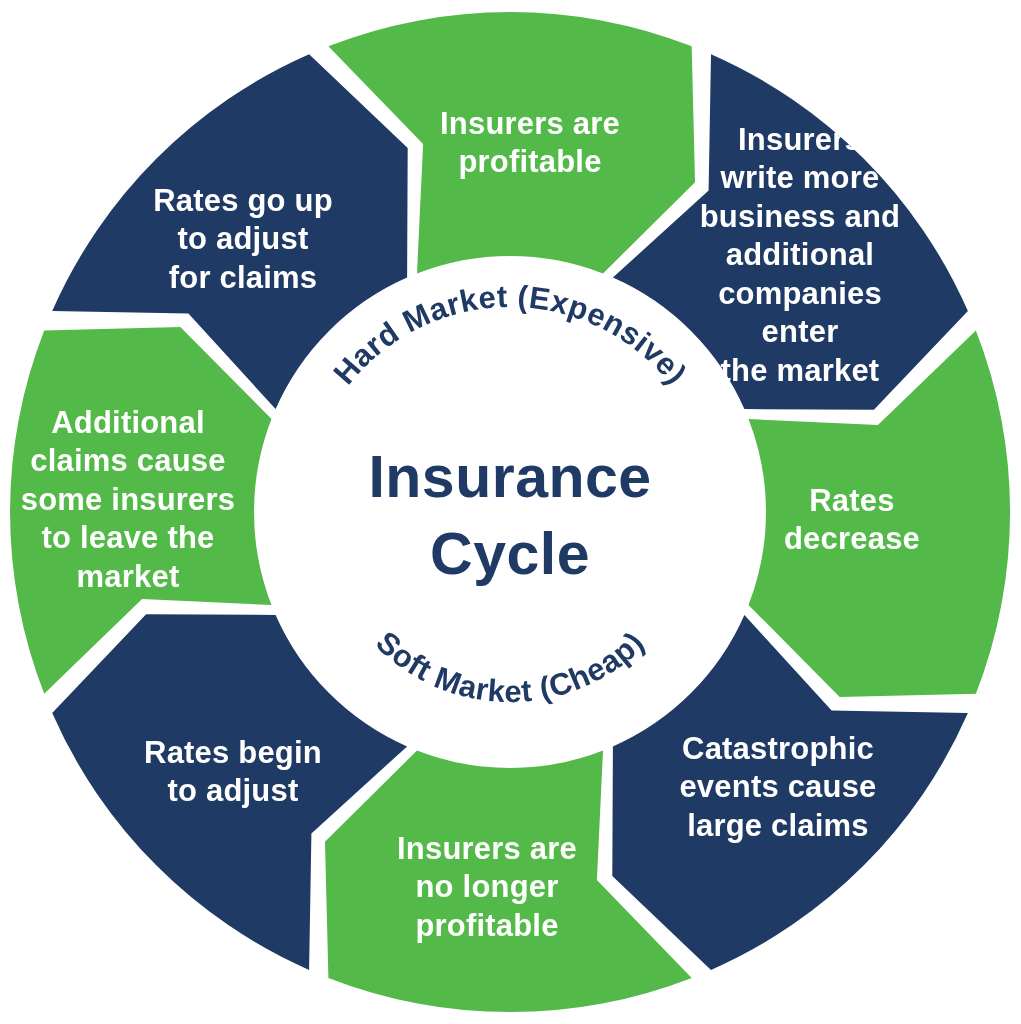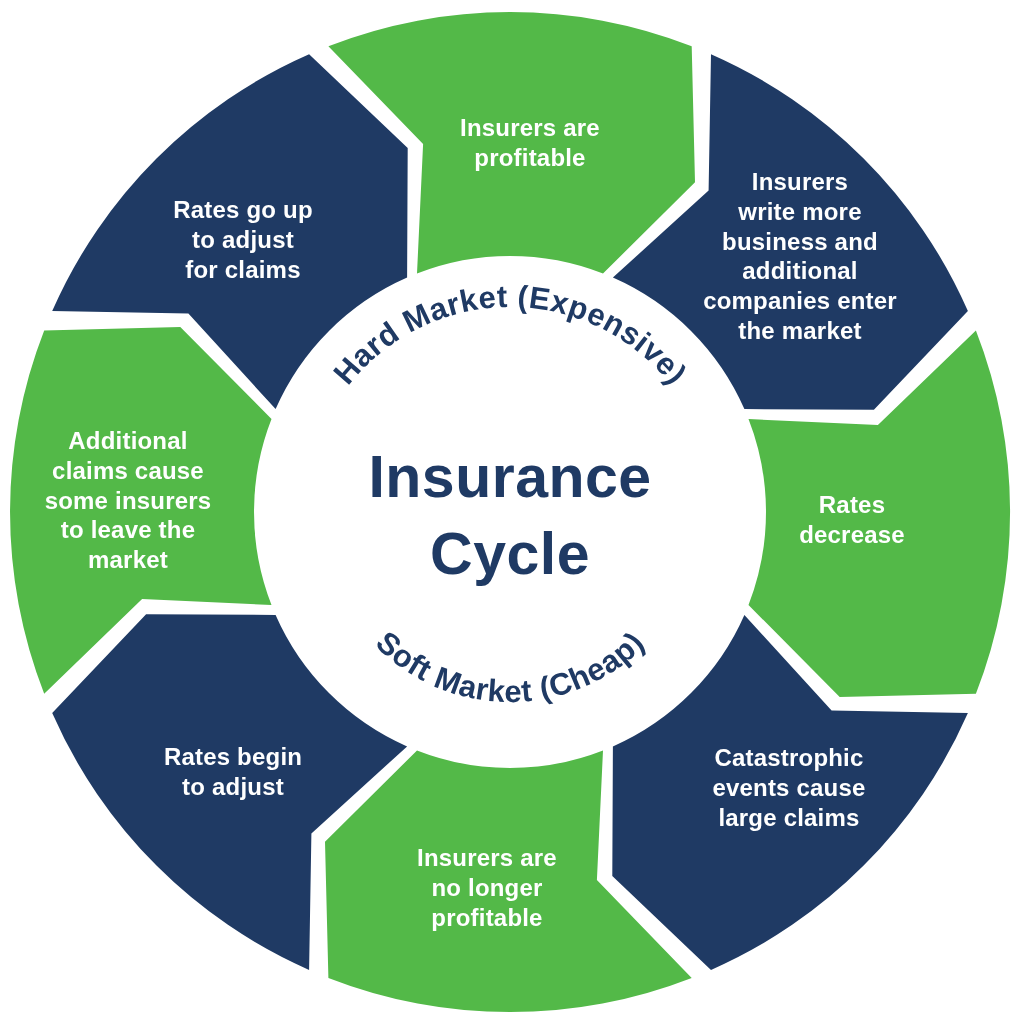--- a/index.html
+++ b/index.html
@@ -20,21 +20,21 @@
     left: 0;
     top: 0;
   }
   .seg-green { fill: #53b948; }
   .seg-navy  { fill: #1f3a64; }
   .seg-label {
     position: absolute;
     transform: translate(-50%, -50%);
     color: #ffffff;
     font-weight: 700;
-    font-size: 24px;
+    font-size: 31px;
     line-height: 1.24;
     text-align: center;
     white-space: pre-line;
     letter-spacing: 0.2px;
   }
   .center-title {
     position: absolute;
     left: 510px;
     top: 516px;
     transform: translate(-50%, -50%);
@@ -89,21 +89,21 @@
   <div class="seg-label" style="left:800px; top:256px;">Insurers
 write more
 business and
 additional
 companies enter
 the market</div>
 
   <div class="seg-label" style="left:852px; top:520px;">Rates
 decrease</div>
 
-  <div class="seg-label" style="left:778px; top:788px;margin-left:11px;">Catastrophic
+  <div class="seg-label" style="left:778px; top:788px;">Catastrophic
 events cause
 large claims</div>
 
   <div class="seg-label" style="left:487px; top:888px;">Insurers are
 no longer
 profitable</div>
 
   <div class="seg-label" style="left:233px; top:772px;">Rates begin
 to adjust</div>
 

